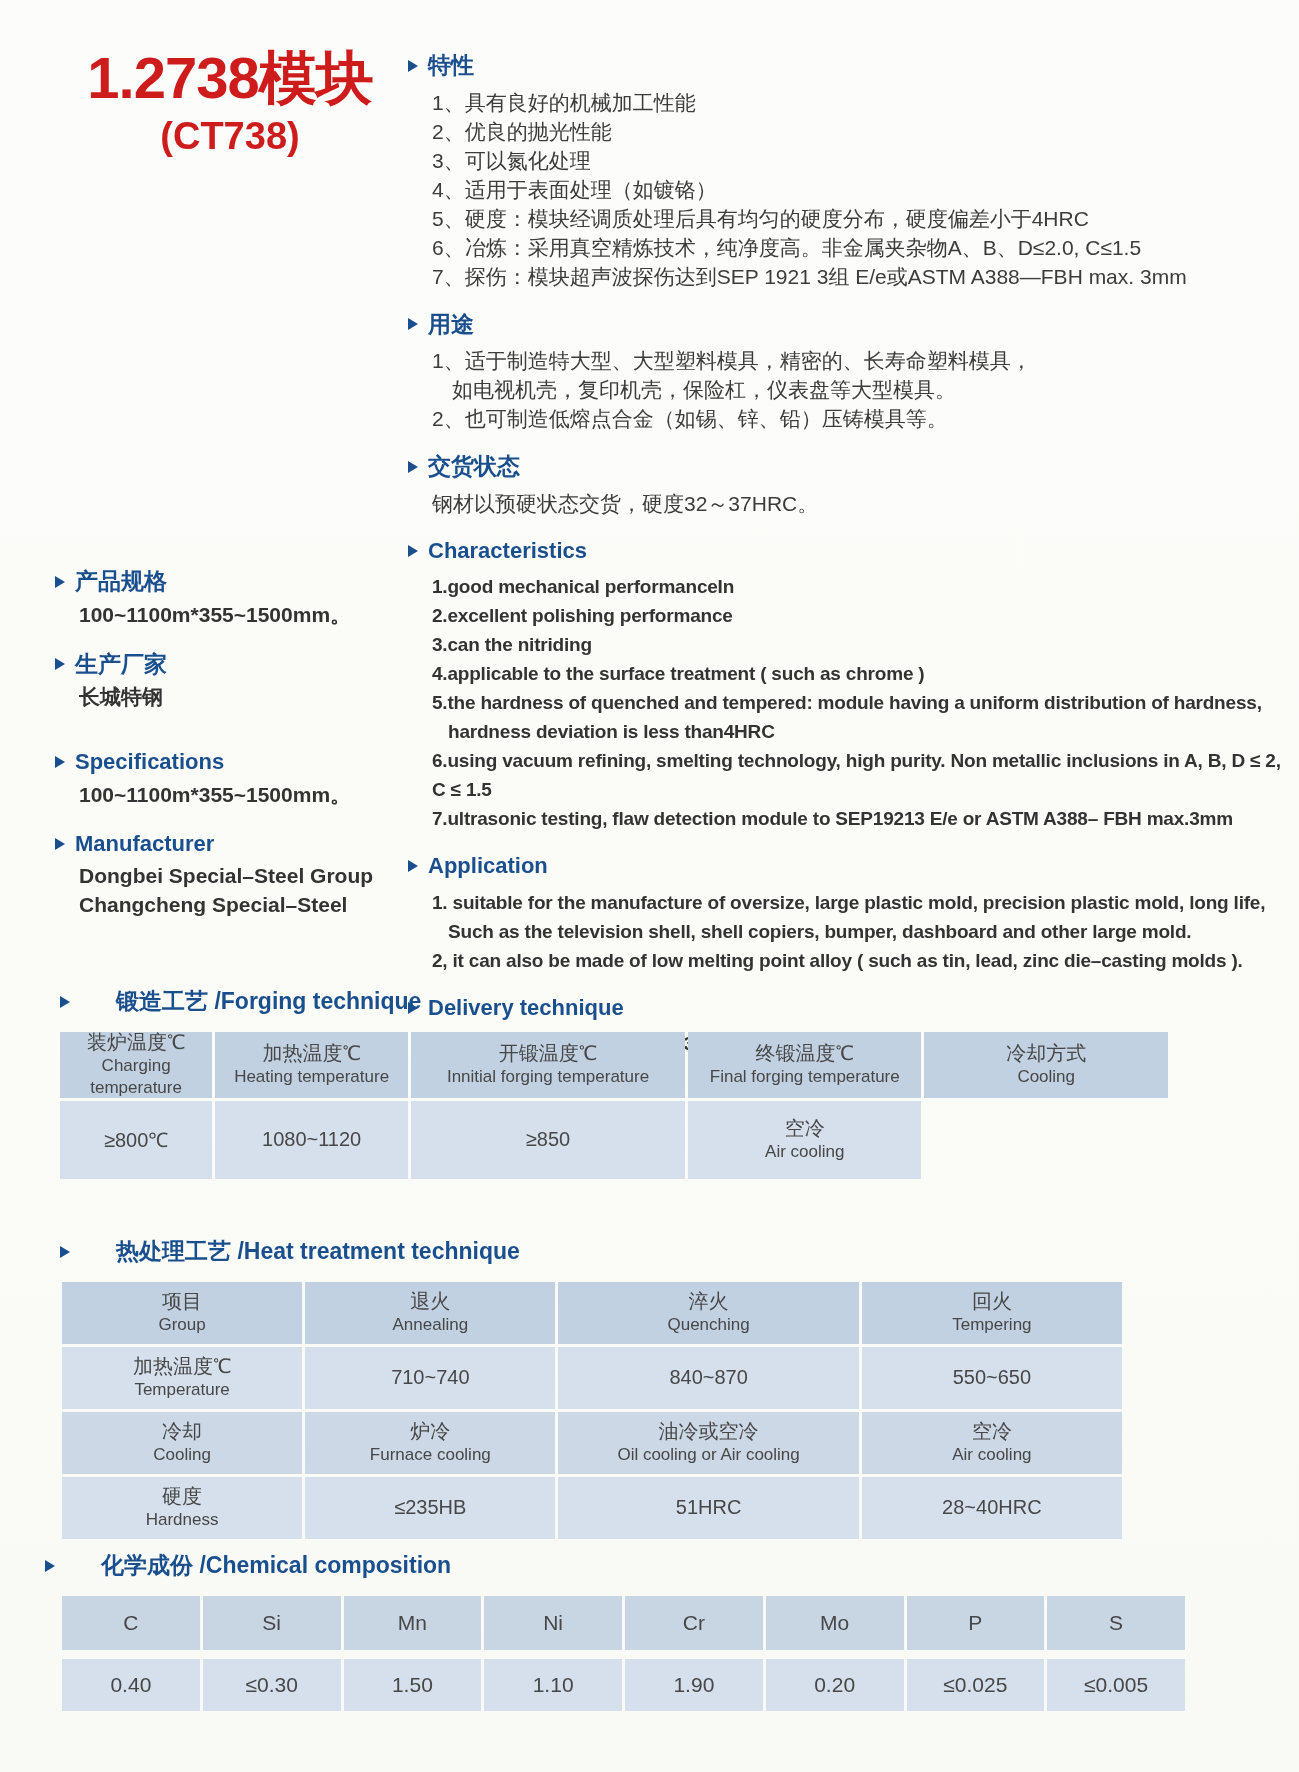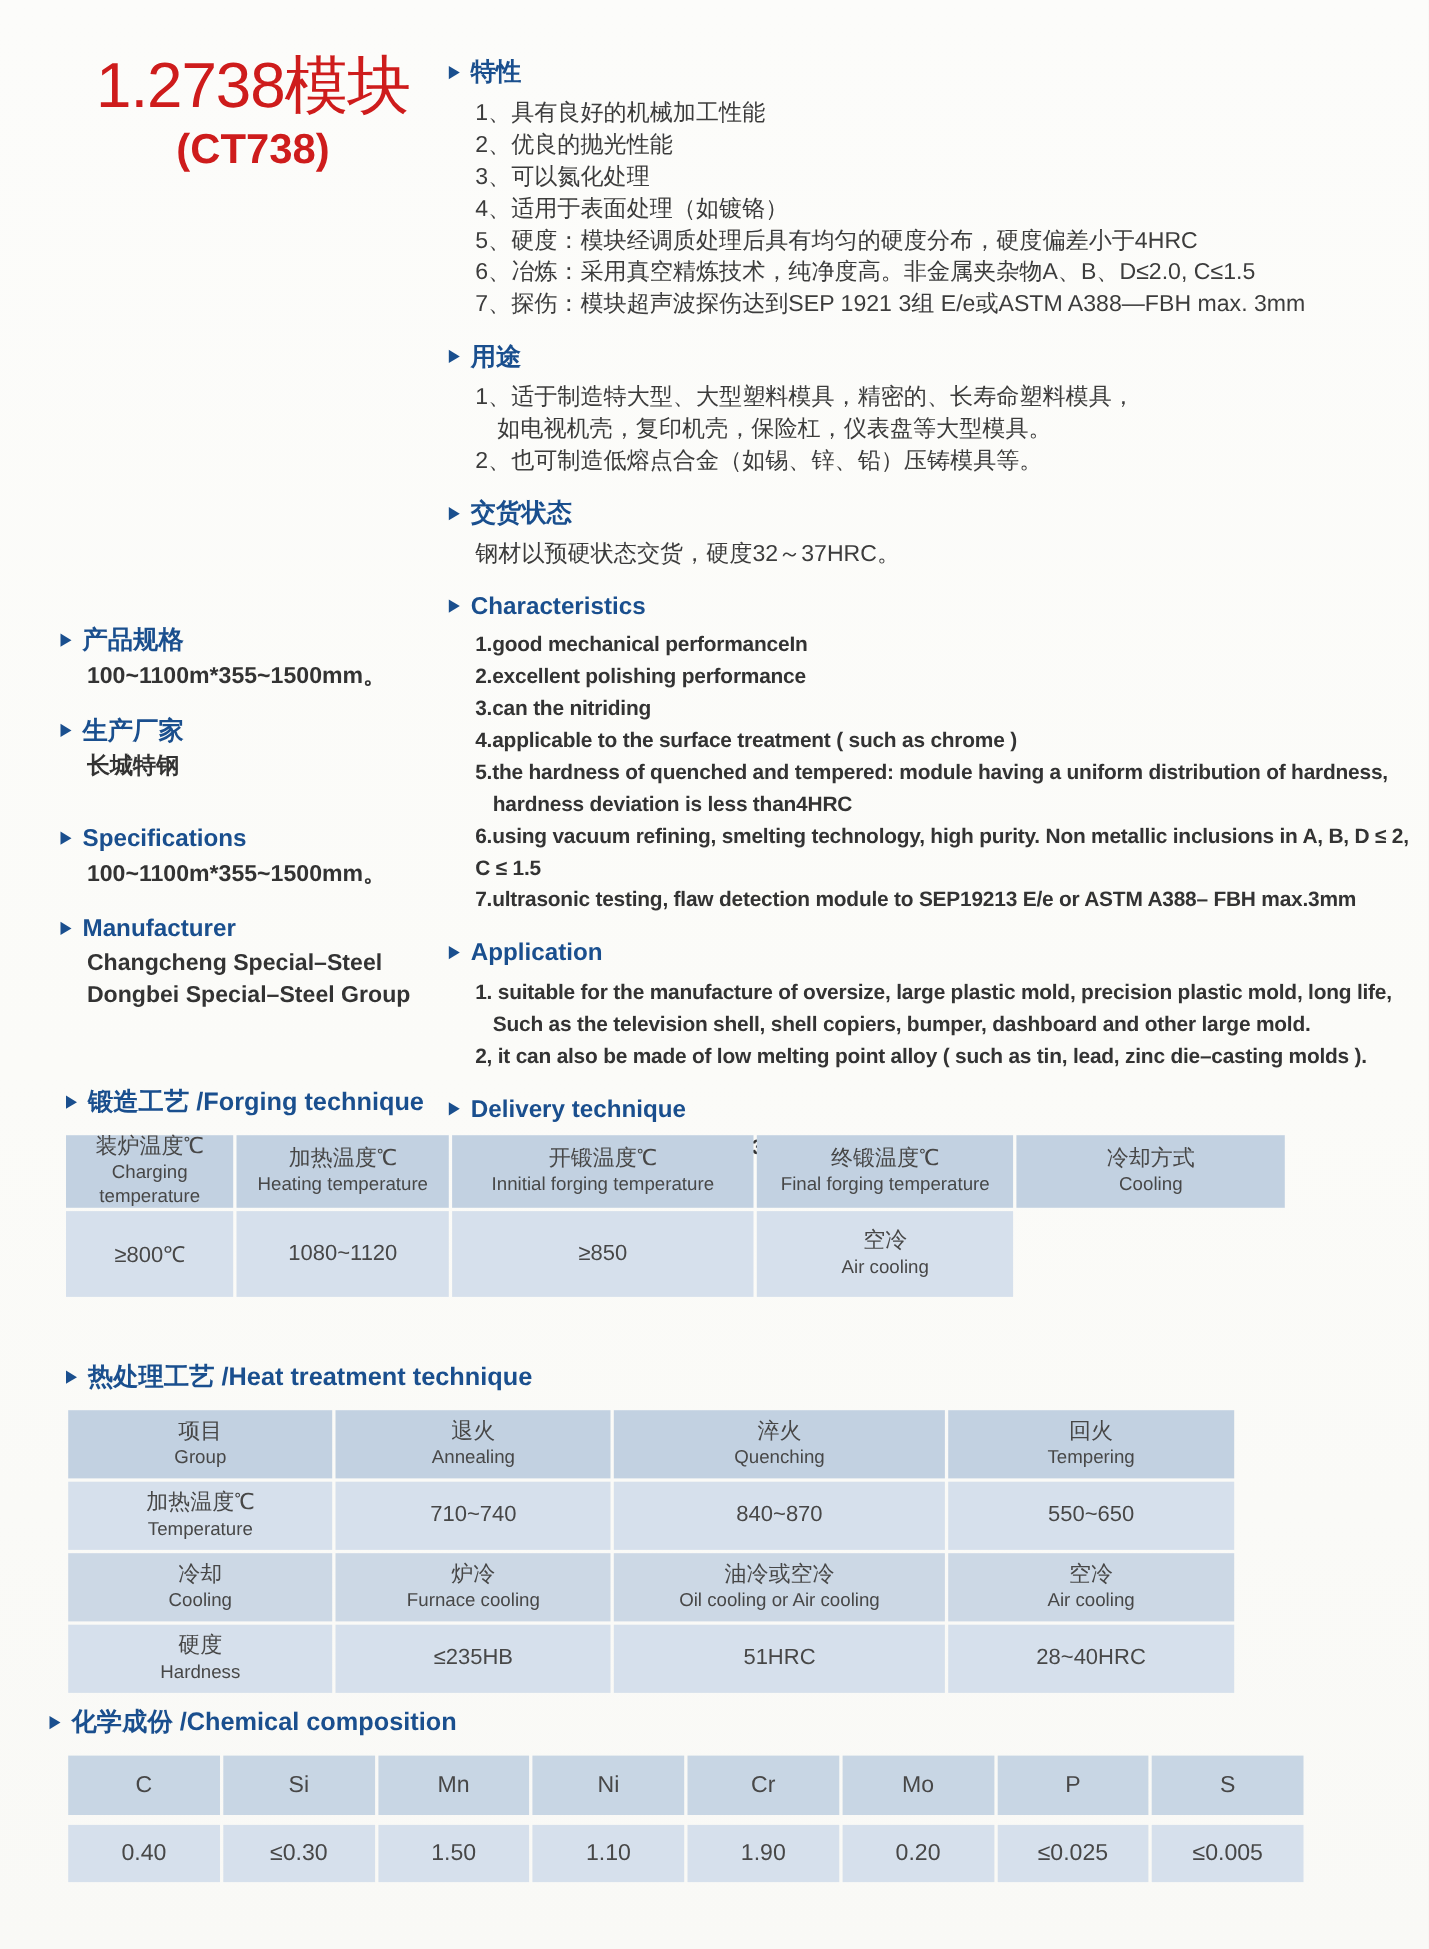--- a/index.html
+++ b/index.html
@@ -4,21 +4,21 @@
 <style>
   html,body { margin:0; padding:0; background:#eceae6; }
   .page {
     position:relative; width:1299px; height:1772px; margin:0 auto;
     background:linear-gradient(180deg,#fcfcfa 0%, #fbfbf8 55%, #f9f9f6 100%);
     font-family:"Liberation Sans", sans-serif; color:#3a3a3a; overflow:hidden;
   }
 
   
   .title-block { position:absolute; left:55px; top:48px; width:350px; text-align:center; }
-  .title-main { font-size:58px; font-weight:400; color:#ce1c1c; letter-spacing:-1px; line-height:1.05; }
+  .title-main { font-size:58px; font-weight:700; color:#ce1c1c; letter-spacing:-1px; line-height:1.05; }
   .title-sub  { font-size:38px; font-weight:700; color:#ce1c1c; margin-top:6px; }
 
   
   .sec-h { display:flex; align-items:center; color:#1a4f8e; font-weight:700; font-size:23px; line-height:1.2; margin-bottom:8px; }
   .sec-h.en { font-size:22px; }
   .arr { width:0; height:0; border-left:10px solid #1a4f8e; border-top:6px solid transparent; border-bottom:6px solid transparent; margin-right:10px; flex:none; }
 
   
   .line { font-size:21px; line-height:29px; color:#3c3c3c; padding-left:24px; }
   .line.cont { padding-left:44px; }
@@ -30,21 +30,21 @@
 
   .col-left { position:absolute; left:55px; top:568px; width:345px; }
   .col-left section { margin-bottom:22px; }
   .col-left .line { font-weight:700; color:#333; }
   .col-left .sec-h { margin-bottom:4px; }
 
   
   .sec-forging { position:absolute; left:60px; top:988px;  width:1108px; }
   .sec-heat    { position:absolute; left:60px; top:1238px; width:1062px; }
   .sec-chem    { position:absolute; left:45px; top:1552px; width:1140px; }
-  .sec-forging .sec-h, .sec-heat .sec-h, .sec-chem .sec-h { margin-bottom:16px; }
+  .sec-forging .sec-h, .sec-heat .sec-h, .sec-chem .sec-h { margin-bottom:16px;gap:36px; }
 
   .grid { display:grid; gap:3px; }
   .forging-grid { grid-template-columns:1.5fr 1.9fr 2.7fr 2.3fr 2.4fr; grid-template-rows:66px 78px; }
   .heat-grid    { grid-template-columns:2.4fr 2.5fr 3.0fr 2.6fr; grid-template-rows:repeat(4,62px); margin-left:2px; }
   .chem-grid    { grid-template-columns:repeat(8,1fr); grid-template-rows:54px; margin-left:17px; }
   .chem-grid.vals { margin-top:9px; grid-template-rows:52px; }
 
   .cell { background:#d6e0ec; display:flex; flex-direction:column; align-items:center; justify-content:center; text-align:center; color:#474747; }
   .cell.hd  { background:#c2d1e1; }
   .cell.alt { background:#ccd8e5; }
@@ -158,22 +158,22 @@
         <span>Specifications</span>
       </div>
       <div class="line">100~1100m*355~1500mm。</div>
     </section>
 
     <section>
       <div class="sec-h en">
         <span class="arr"></span>
         <span>Manufacturer</span>
       </div>
+      <div class="line">Dongbei Special–Steel Group</div>
       <div class="line">Changcheng Special–Steel</div>
-      <div class="line">Dongbei Special–Steel Group</div>
     </section>
 
   </div>
 
   <section class="sec-forging">
     <div class="sec-h">
       <span class="arr"></span>
       <span>锻造工艺 /Forging technique</span>
     </div>
     <div class="grid forging-grid">

